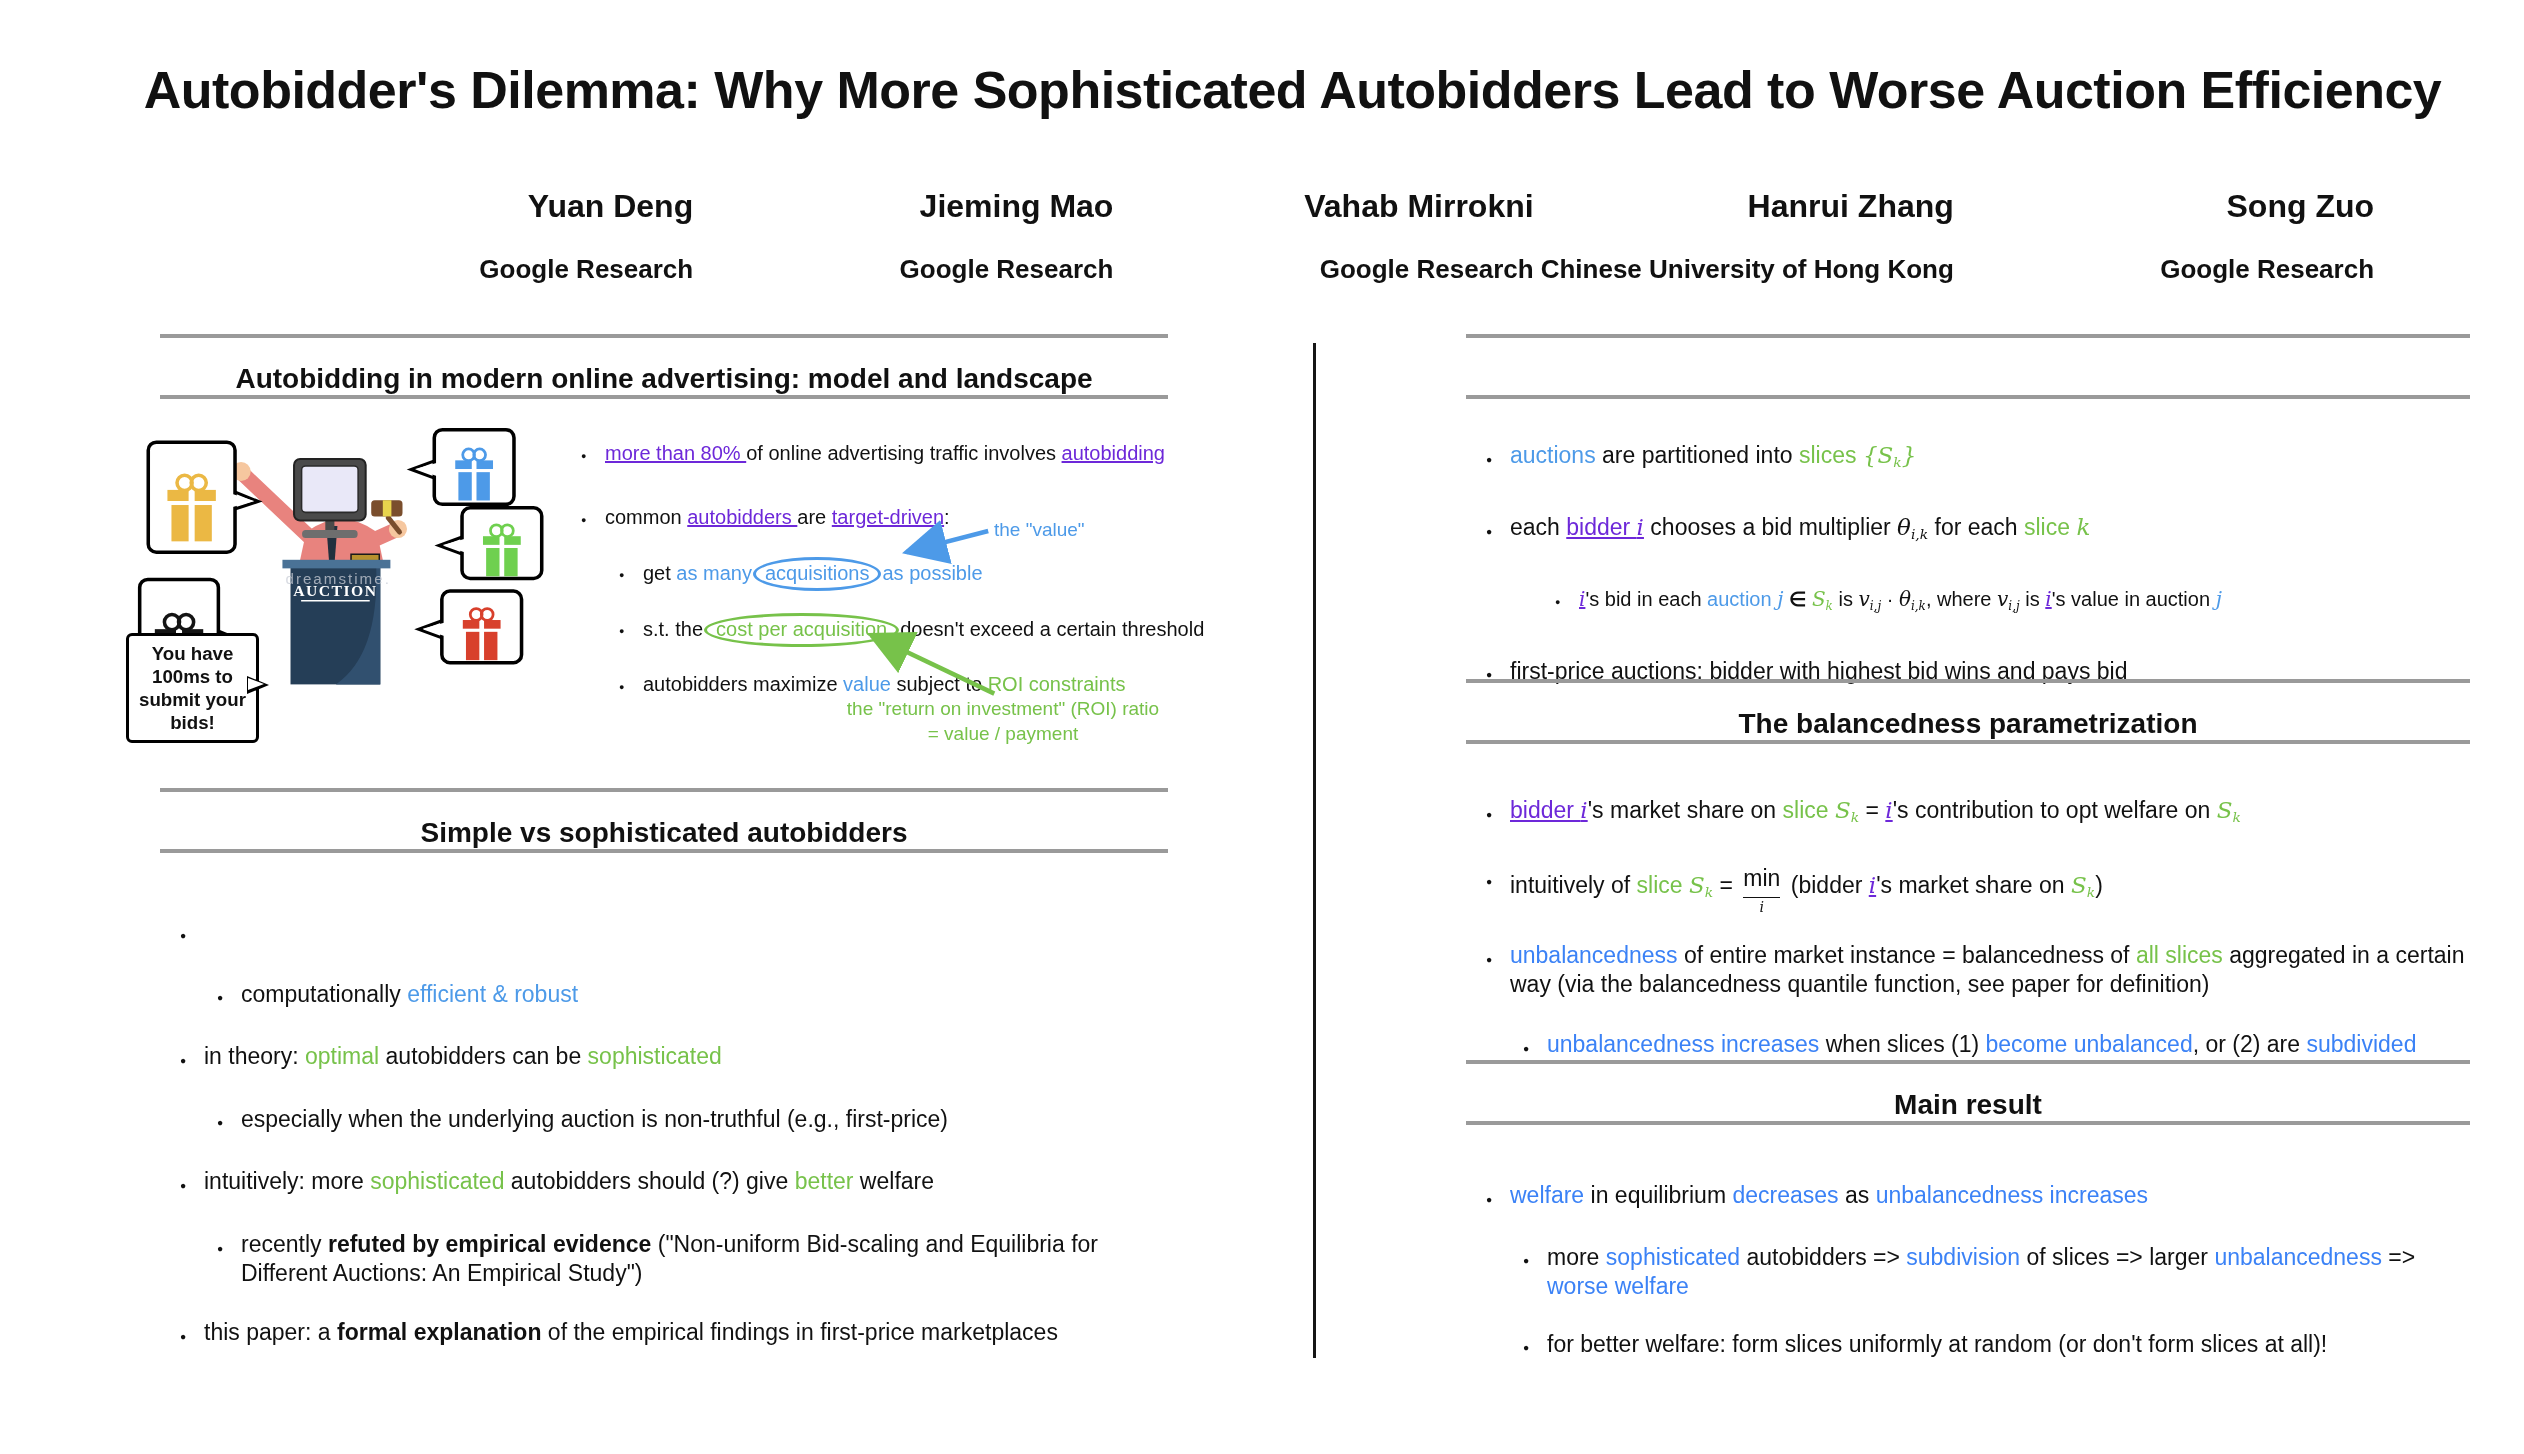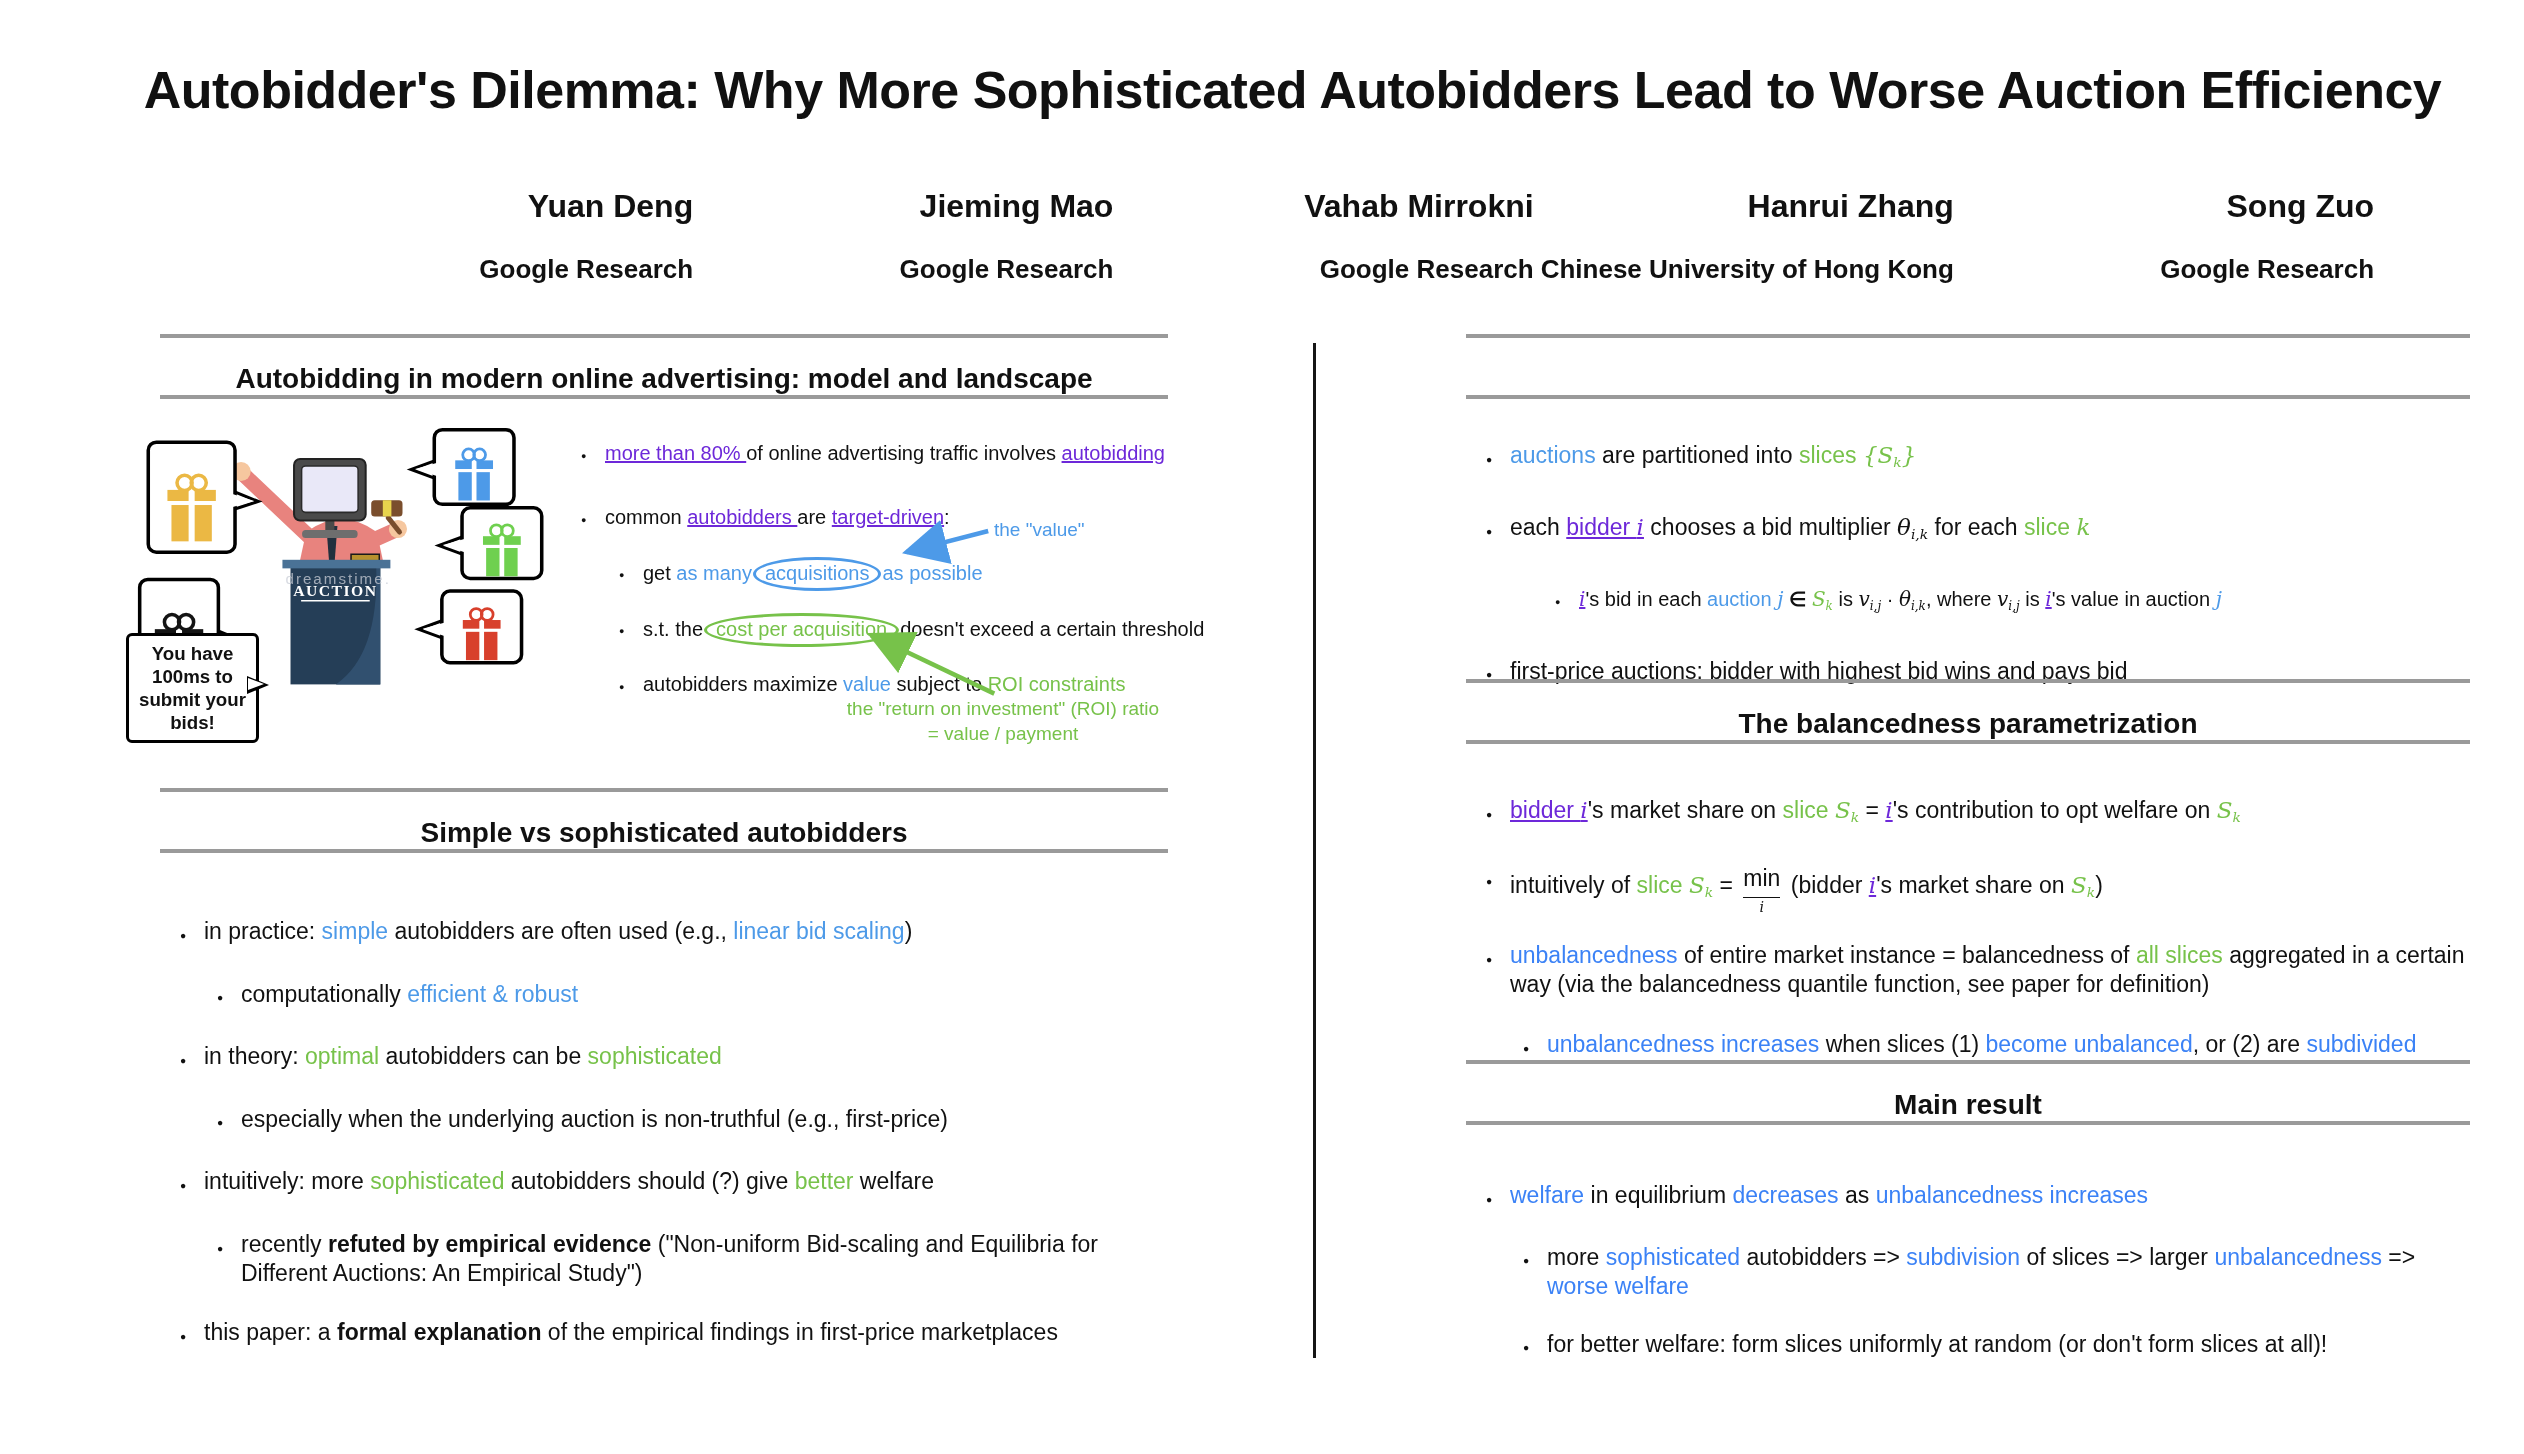--- a/index.html
+++ b/index.html
@@ -252,21 +252,20 @@
     </svg>
   </div>
 
   <div class="section s-left2" style="left:160px;top:788px;width:1008px;height:581px;">
     <div class="hrule" style="top:0;"></div>
     <div class="sec-title">Simple vs sophisticated autobidders</div>
     <div class="hrule" style="top:61px;"></div>
     <div class="sec-body" style="left:0;top:129px;width:1008px;">
         <div class="bullet lv1">
           <span class="dot" style="font-size: 0.45em; padding-top: 0.35em;">●</span>
-          <span class="btxt"><span class="c-black">in practice: </span><span class="c-blue">simple</span><span class="c-black"> autobidders are often used (e.g., </span><span class="c-blue">linear bid scaling</span><span class="c-black">)</span></span>
         </div>
         <div class="bullet lv2">
           <span class="dot" style="font-size: 0.45em; padding-top: 0.35em;">●</span>
           <span class="btxt"><span class="c-black">computationally </span><span class="c-blue">efficient &amp; robust</span></span>
         </div>
         <div class="bullet lv1">
           <span class="dot" style="font-size: 0.45em; padding-top: 0.35em;">●</span>
           <span class="btxt"><span class="c-black">in theory: </span><span class="c-green">optimal</span><span class="c-black"> autobidders can be </span><span class="c-green">sophisticated</span></span>
         </div>
         <div class="bullet lv2">

